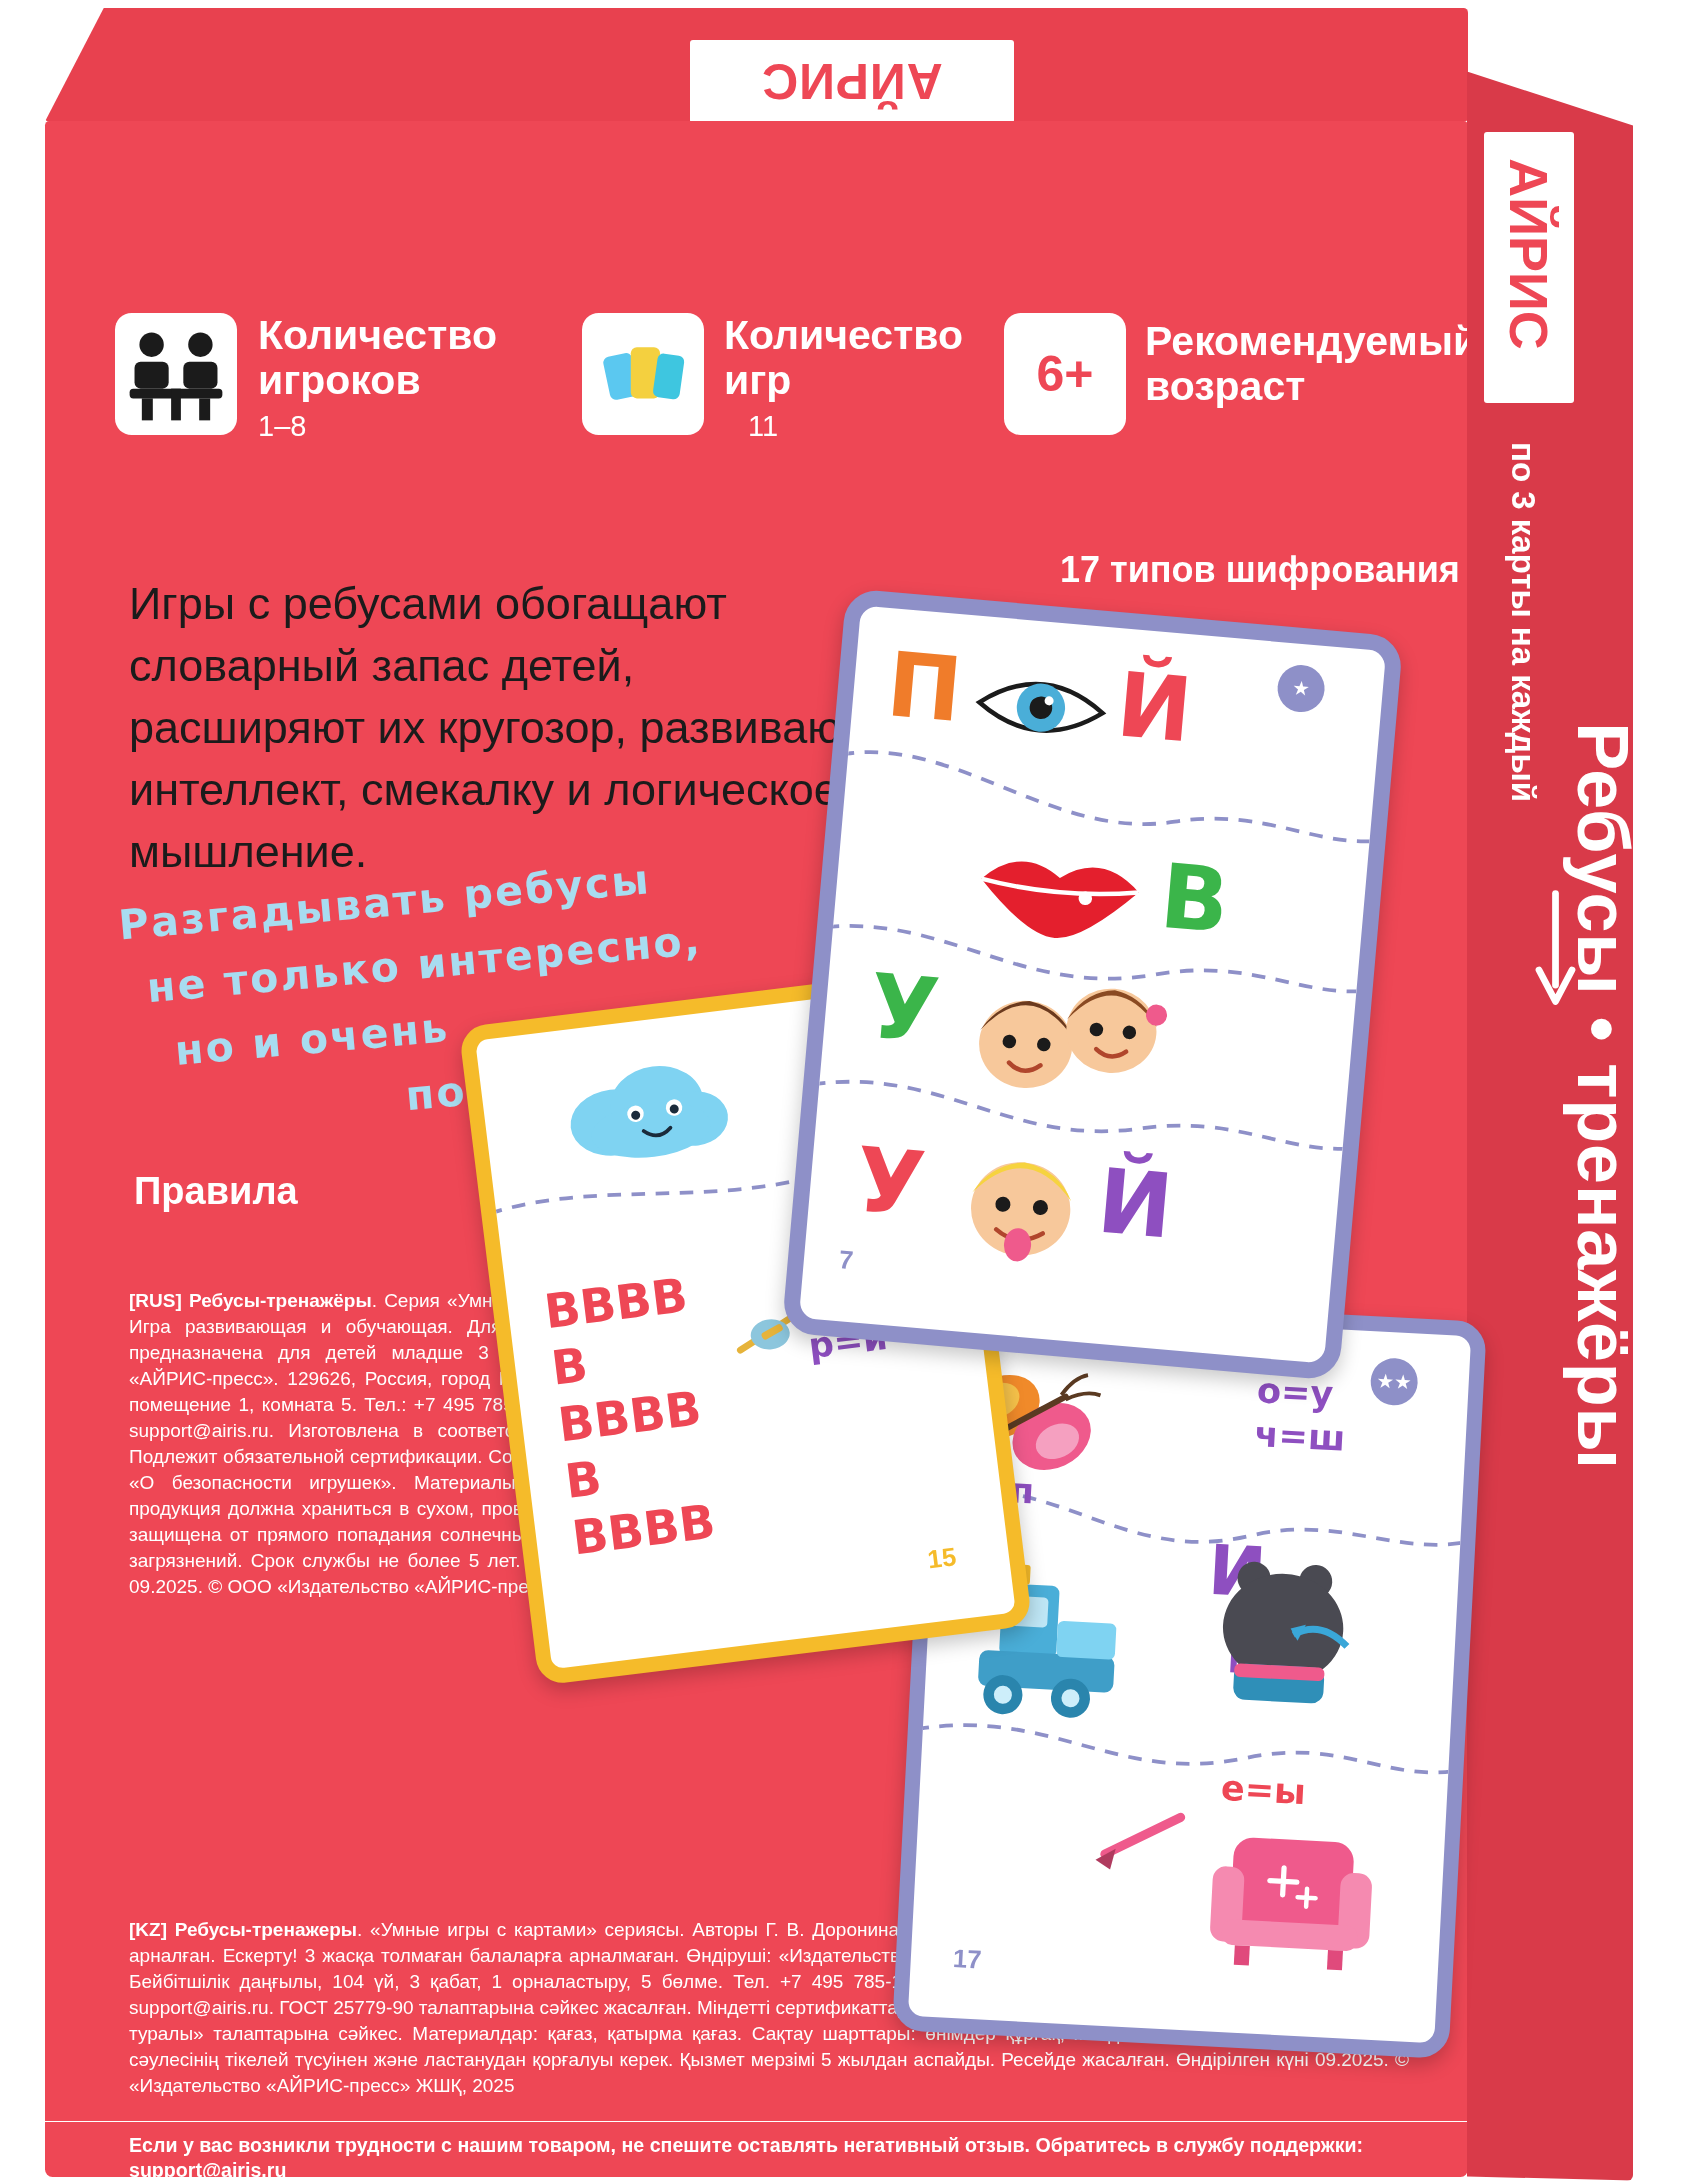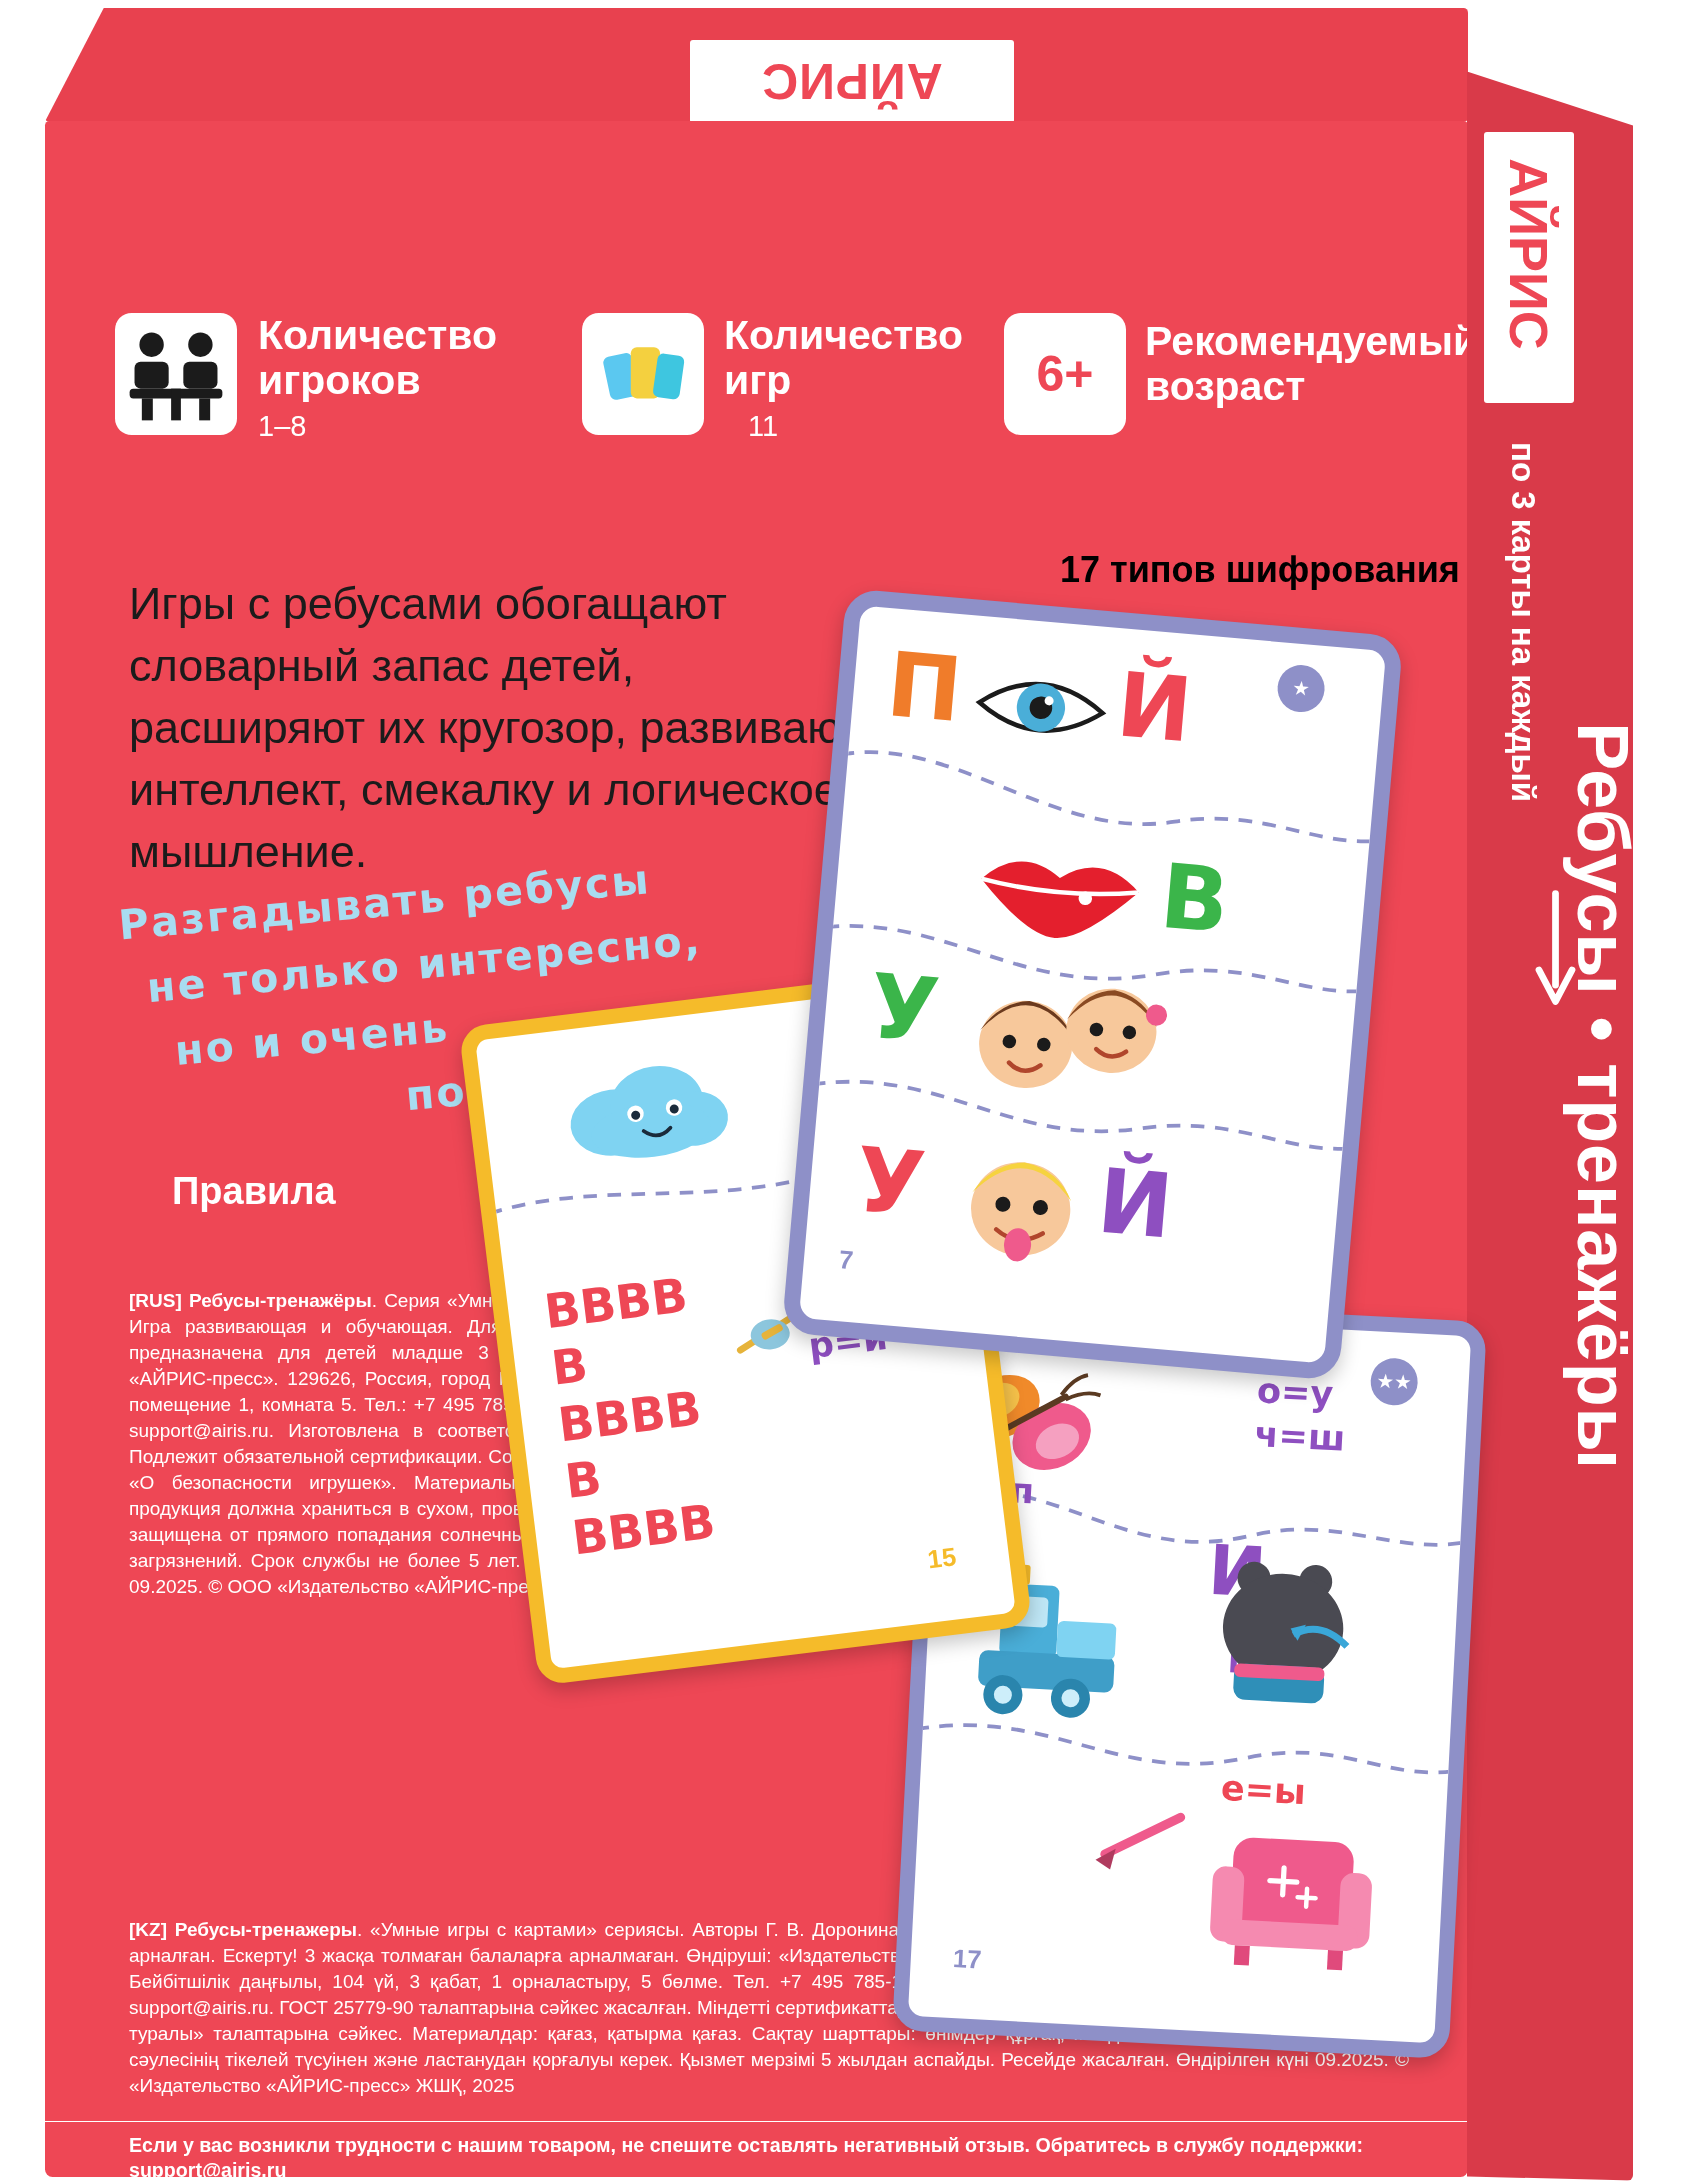--- a/index.html
+++ b/index.html
@@ -218,28 +218,27 @@
 
   .rules-inside {
     position: absolute;
     left: 89px;
     top: 1047px;
     width: 452px;
     color: #ffffff;
     font-size: 38px;
     line-height: 47px;
     font-weight: bold;
-    margin-left: 38px;
   }
 
   .types-label {
     position: absolute;
     left: 1015px;
     top: 428px;
-    color: #000000;
+    color: #ffffff;
     font-size: 36px;
     font-weight: bold;
   }
 
   
   .legal-col {
     position: absolute;
     left: 84px;
     top: 1167px;
     width: 753px;

